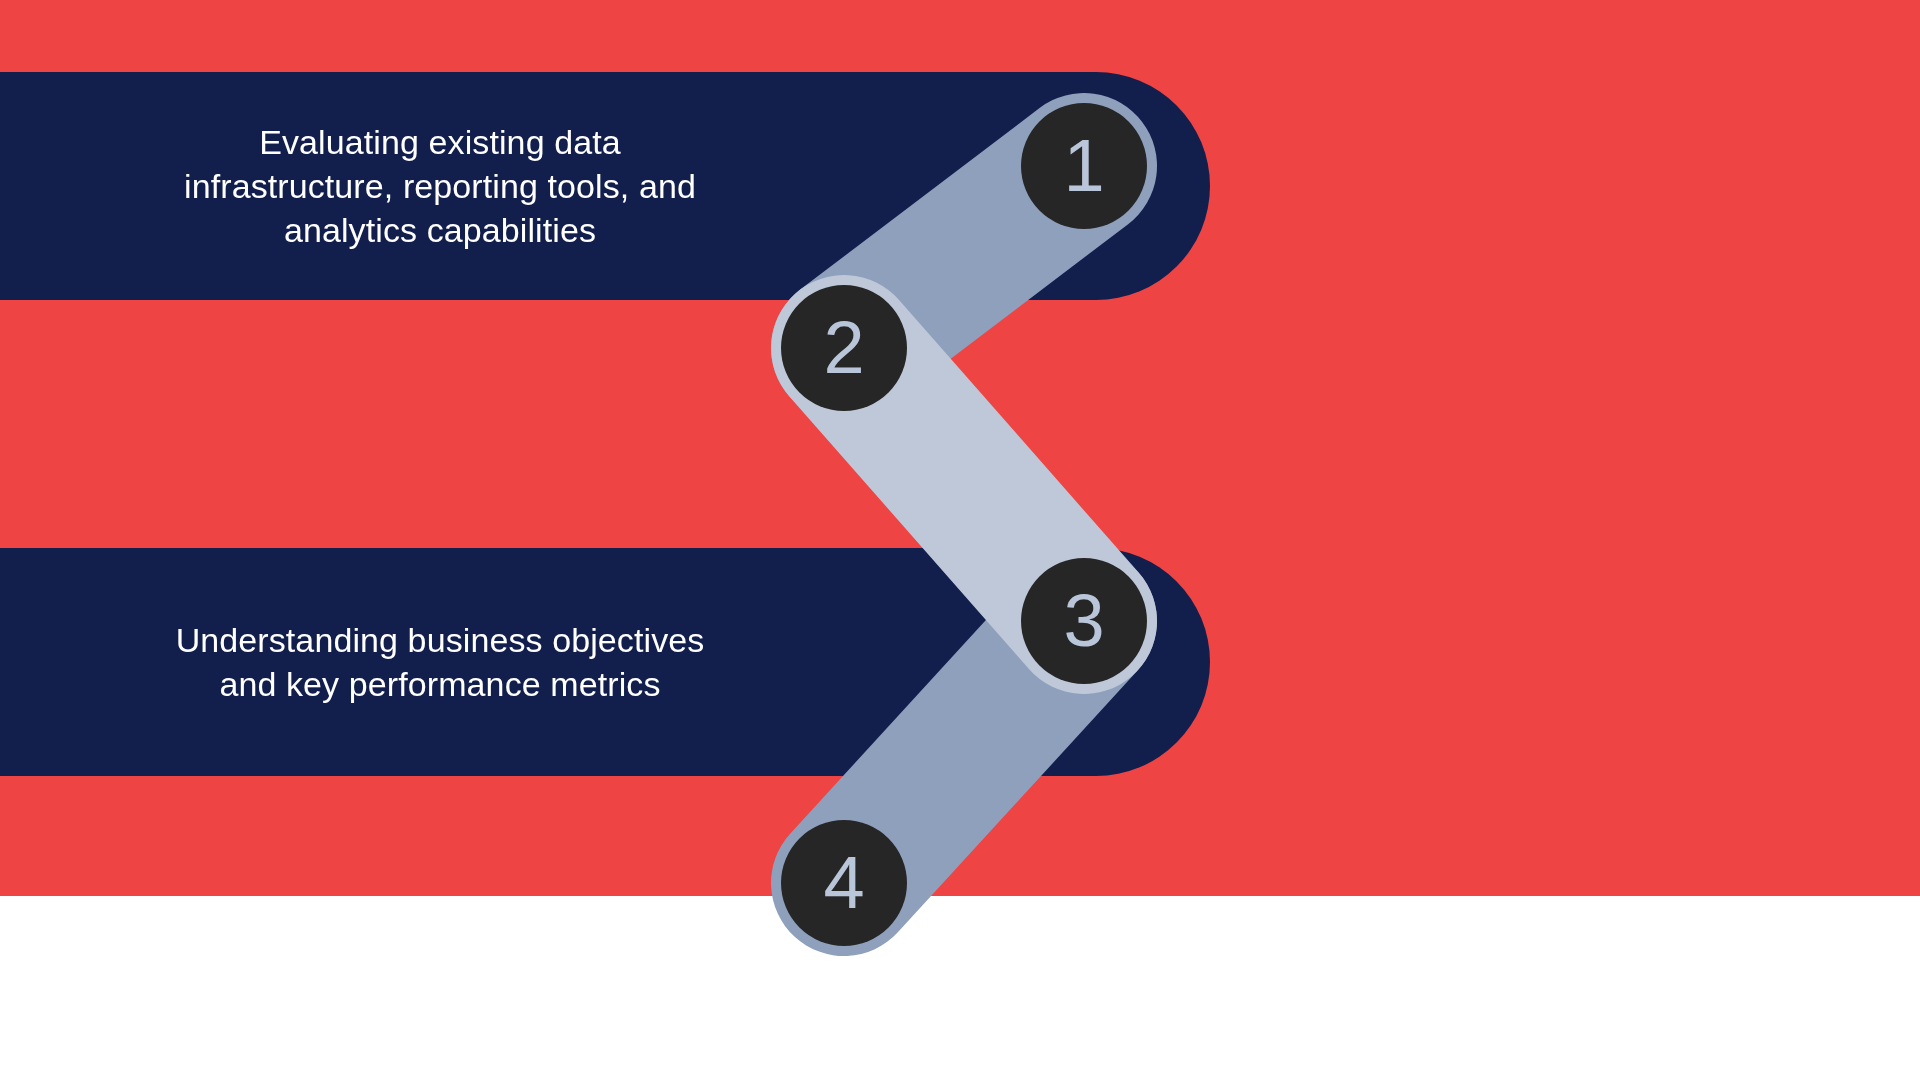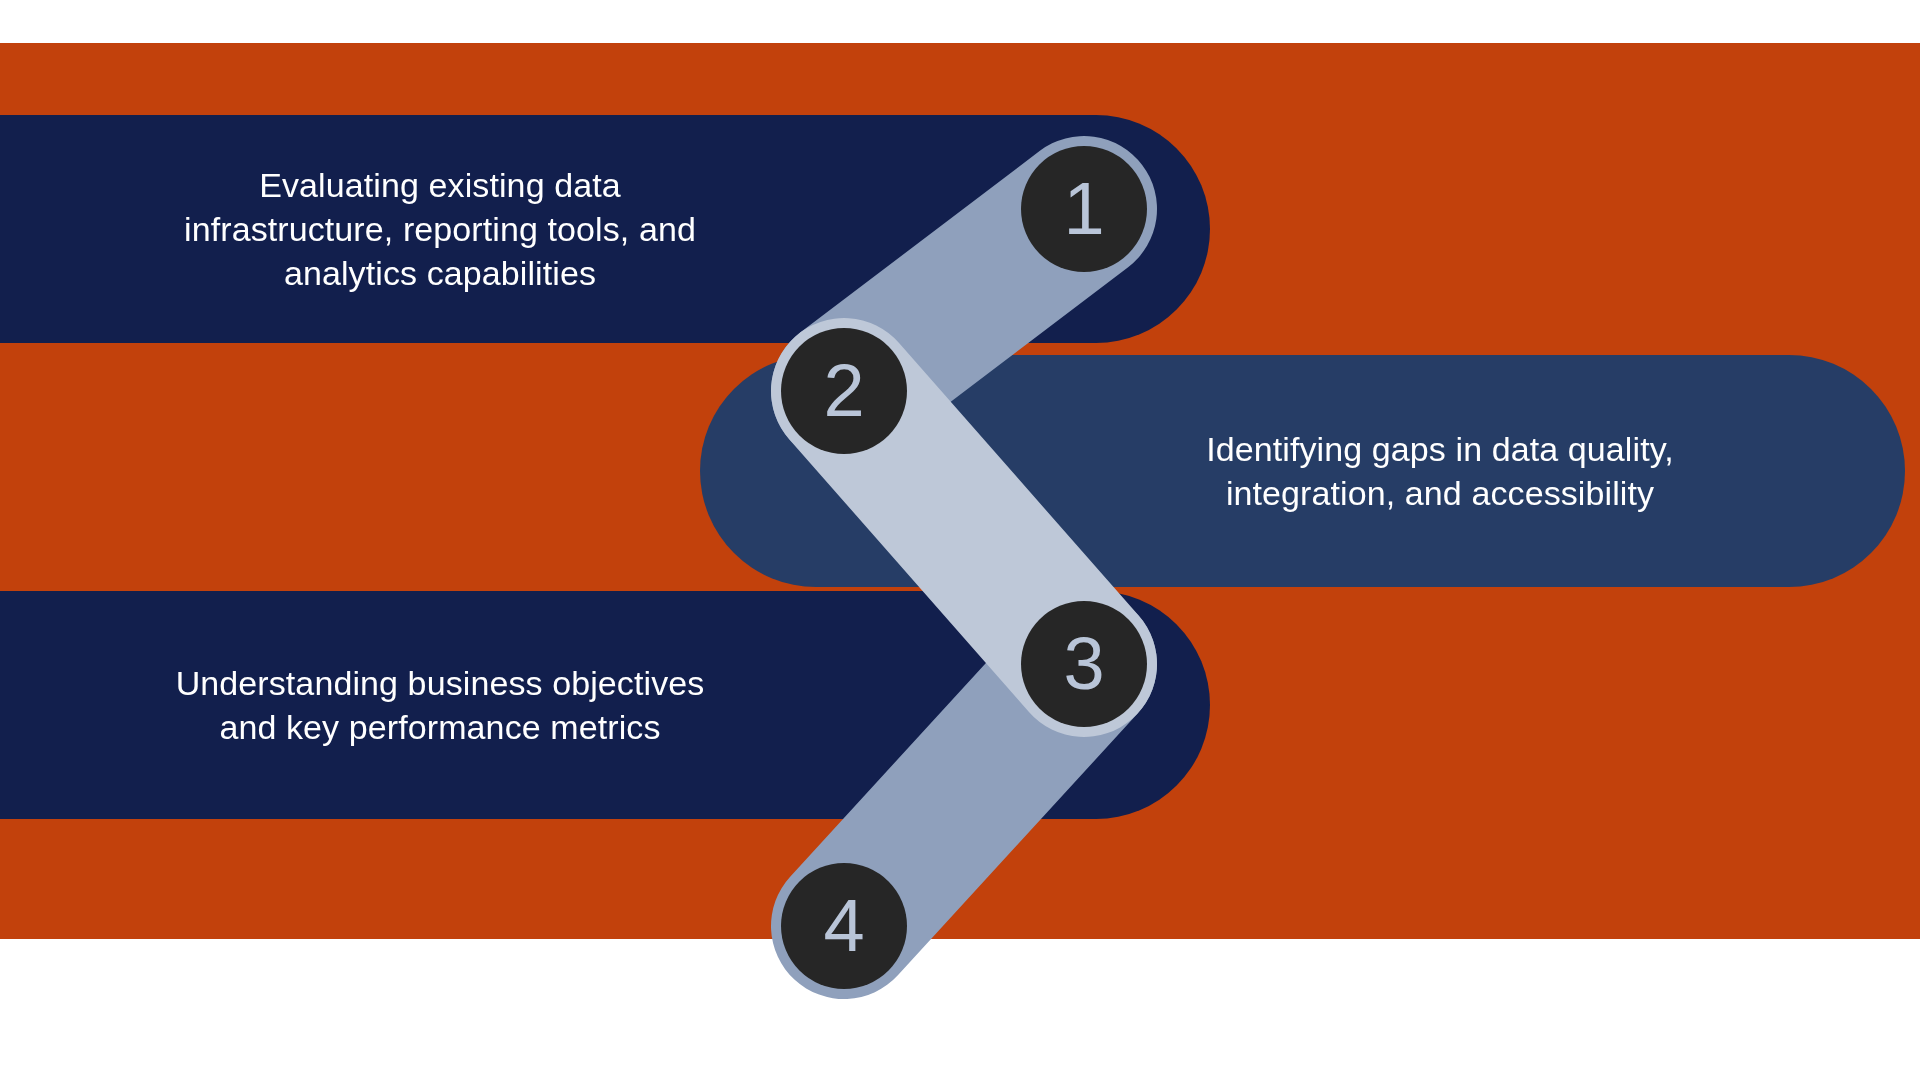--- a/index.html
+++ b/index.html
@@ -12,22 +12,21 @@
     width: 1920px;
     height: 1080px;
     overflow: hidden;
     font-family: "Liberation Sans", sans-serif;
   }
 
   #stage {
     position: relative;
     width: 1920px;
     height: 896px;
-    background: #c2410c;
-    margin-top: 43px;
+    background: #ef4444;
   }
 
   
   .bar {
     position: absolute;
     display: flex;
     align-items: center;
     box-sizing: border-box;
   }
   .bar-label {
@@ -141,24 +140,20 @@
 <body>
 
 <div id="stage">
 
   <div class="bar" id="bar-1">
     <div class="bar-label">Evaluating existing data
 infrastructure, reporting tools, and
 analytics capabilities</div>
   </div>
 
-  <div class="bar" id="bar-2">
-    <div class="bar-label">Identifying gaps in data quality,
-integration, and accessibility</div>
-  </div>
 
   <div class="bar" id="bar-3">
     <div class="bar-label">Understanding business objectives
 and key performance metrics</div>
   </div>
 
 
   <svg class="zig" id="zig-back" viewBox="0 0 1920 1080">
 
     <line x1="1084" y1="166" x2="844" y2="348" stroke="#8fa0bc" stroke-width="146" stroke-linecap="round"></line>

